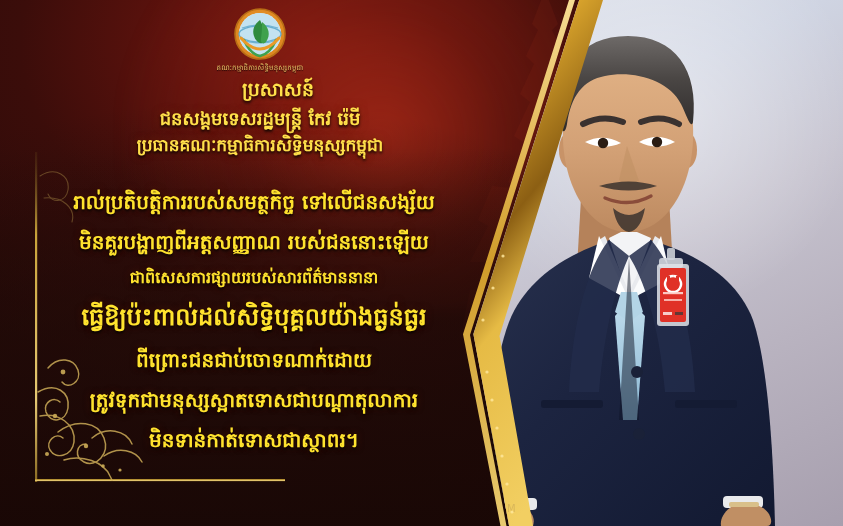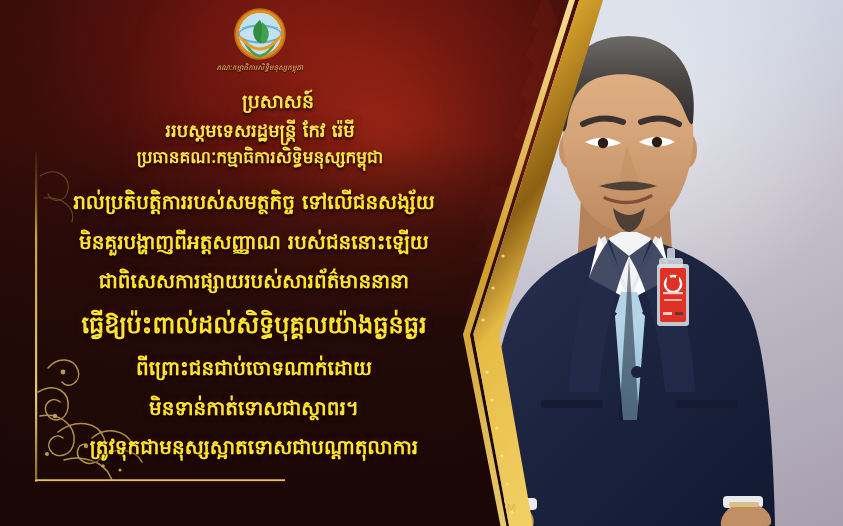--- a/index.html
+++ b/index.html
@@ -71,21 +71,21 @@
   .header{
     position:absolute;left:0;top:6px;width:520px;
     display:flex;flex-direction:column;align-items:center;
     z-index:6;
   }
   .logo-wrap{width:56px;height:56px;position:relative;margin-bottom:1px;}
   .logo-wrap svg{display:block;width:100%;height:100%;}
   .org-line{
     font-size:7px;letter-spacing:.2px;color:#f0c96a;
     text-shadow:0 1px 1px rgba(0,0,0,.85);
-    margin-bottom:15px;white-space:nowrap;font-style:italic;
+    margin-bottom:3px;white-space:nowrap;
   }
   .h-title{
     font-size:19px;font-weight:700;color:#ffe04a;line-height:1.45;
     text-shadow:0 2px 3px rgba(0,0,0,.9),0 0 8px rgba(120,40,0,.6);
     white-space:nowrap;
     padding-left:36px;
   }
   .h-sub1{
     font-size:18px;font-weight:700;color:#ffe04a;line-height:1.5;
     text-shadow:0 2px 3px rgba(0,0,0,.9),0 0 8px rgba(120,40,0,.6);
@@ -104,21 +104,21 @@
     z-index:6;
     text-align:right;
   }
   .qline{
     font-size:20px;font-weight:700;color:#ffe32e;
     line-height:1.98;white-space:nowrap;
     text-shadow:0 2px 3px rgba(0,0,0,.92),0 0 7px rgba(90,25,0,.55);
   }
   .qline.l1{font-size:20px;}
   .qline.l2{font-size:20px;}
-  .qline.l3{font-size:20px;}
+  .qline.l3{font-size:16px;}
   .qline.l4{font-size:24px;}
   .qline.l5{font-size:20px;}
   .qline.l6{font-size:20px;}
   .qline.l7{font-size:20px;}
 </style>
 </head>
 <body>
 
 <div id="stage">
 
@@ -359,28 +359,28 @@
 
         <path d="M9 32 q19 22 38 0" fill="none" stroke="#eb9a27" stroke-width="3" stroke-linecap="round"></path>
         <circle cx="28" cy="28" r="25" fill="none" stroke="#b86d15" stroke-width="1.6"></circle>
       </svg>
     </div>
 
     <div class="org-line">គណៈកម្មាធិការសិទ្ធិមនុស្សកម្ពុជា</div>
 
     <div class="h-title">ប្រសាសន៍</div>
 
-    <div class="h-sub1">ររបស្តមទេសរដ្ឋមន្ត្រី កែវ រ៉េមី</div>
+    <div class="h-sub1">ជនសង្តមទេសរដ្ឋមន្ត្រី កែវ រ៉េមី</div>
 
     <div class="h-sub2">ប្រធានគណៈកម្មាធិការសិទ្ធិមនុស្សកម្ពុជា</div>
   </div>
 
   <div class="quote">
     <div class="qline l1">រាល់ប្រតិបត្តិការរបស់សមត្ថកិច្ច ទៅលើជនសង្ស័យ</div>
     <div class="qline l2">មិនគួរបង្ហាញពីអត្តសញ្ញាណ របស់ជននោះឡើយ</div>
     <div class="qline l3">ជាពិសេសការផ្សាយរបស់សារព័ត៌មាននានា</div>
     <div class="qline l4">ធ្វើឱ្យប៉ះពាល់ដល់សិទ្ធិបុគ្គលយ៉ាងធ្ងន់ធ្ងរ</div>
     <div class="qline l5">ពីព្រោះជនជាប់ចោទណាក់ដោយ</div>
+    <div class="qline l6">ត្រូវទុកជាមនុស្សស្អាតទោសជាបណ្ដាតុលាការ</div>
     <div class="qline l7">មិនទាន់កាត់ទោសជាស្ថាពរ។</div>
-    <div class="qline l6">ត្រូវទុកជាមនុស្សស្អាតទោសជាបណ្ដាតុលាការ</div>
   </div>
 
 </div>
 
 </body></html>

